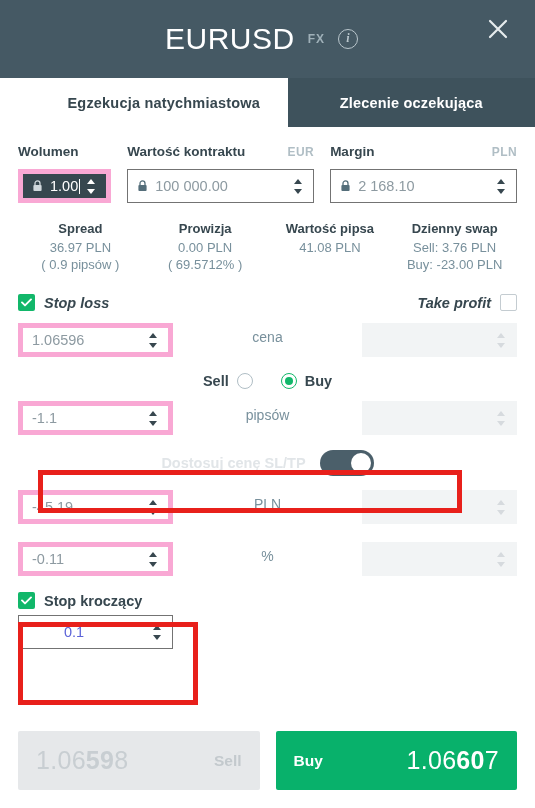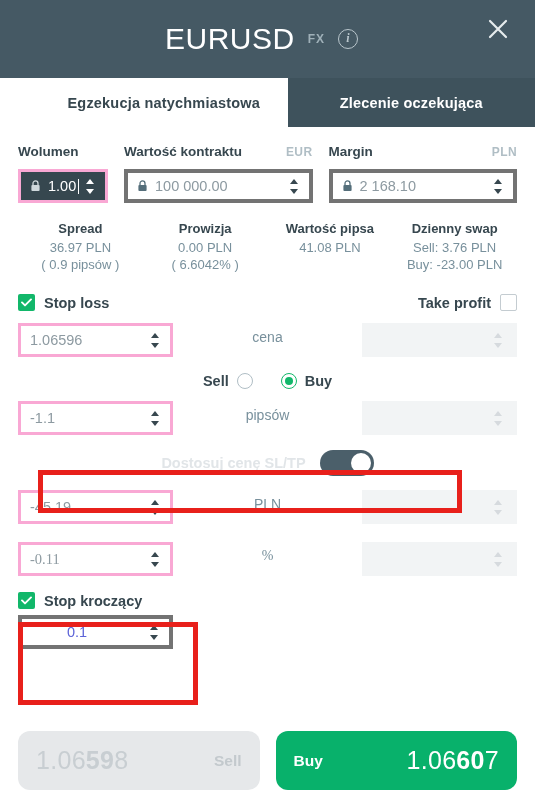--- a/index.html
+++ b/index.html
@@ -43,25 +43,25 @@
   .body{padding:0 18px;}
 
   .row3{display:flex;gap:16px;margin-top:17px;}
   .col{flex:1;}
   .col.v{flex:0 0 90px;}
   .lbl-line{display:flex;align-items:baseline;justify-content:space-between;height:19px;}
   .fld-label{font-size:13.5px;font-weight:bold;color:#37474f;text-align:right;}
   .ccy{font-size:12px;color:#b0bec5;font-weight:bold;letter-spacing:.4px;}
 
   .inp{
-    position:relative;height:34px;margin-top:6px;border:4px solid #737373;
+    position:relative;height:34px;margin-top:6px;border:1px solid #737373;
     background:#fff;display:flex;align-items:center;box-sizing:border-box;
   }
   .inp.dark{background:#36474f;border-color:#36474f;}
-  .inp.boxed{border:3px solid #f9a8d4;}
+  .inp.boxed{border:5px solid #f9a8d4;}
   .inp.disabled{background:#f2f4f5;border-color:#f2f4f5;}
   .lock{margin-left:9px;display:flex;align-items:center;}
   .inp .val{
     flex:1;font-size:14.5px;color:#8d9aa1;padding-left:9px;
     white-space:nowrap;overflow:hidden;
   }
   .inp.dark .val{color:#ffffff;padding-left:7px;}
   .inp .val.blue{color:#5c63d8;}
   .inp .val.locked{padding-left:7px;}
   .caret{
@@ -81,21 +81,21 @@
   .inp.disabled .ar.dn{border-top-color:#d6dade;}
 
   
   .stats{display:flex;margin-top:18px;text-align:center;}
   .stat{flex:1;}
   .stat .h{font-size:13px;font-weight:bold;color:#37474f;}
   .stat .v{font-size:13px;color:#78909c;margin-top:4px;}
   .stat .v2{font-size:13px;color:#78909c;margin-top:2px;}
 
   
-  .sltp-head{display:flex;justify-content:space-between;align-items:center;margin-top:22px;}
+  .sltp-head{display:flex;justify-content:space-between;align-items:center;margin-top:22px;font-style:italic;}
   .chk-wrap{display:flex;align-items:center;gap:9px;cursor:pointer;}
   .chk{width:17px;height:17px;border-radius:2px;box-sizing:border-box;}
   .chk.on{background:#12b76a;display:flex;align-items:center;justify-content:center;}
   .chk.off{border:1.5px solid #c4ccd1;background:#fff;}
   .chk svg{display:block;}
   .chk-lbl{font-size:14.5px;font-weight:bold;color:#37474f;}
 
   .triple{display:flex;align-items:center;margin-top:6px;}
   .triple .side{flex:0 0 155px;}
   .triple .mid{flex:1;text-align:center;font-size:14px;color:#78909c;}
@@ -133,21 +133,21 @@
   .hl{position:absolute;border:5px solid #e8201b;box-sizing:border-box;pointer-events:none;}
   #hl-toggle{left:38px;top:470px;width:424px;height:43px;}
   #hl-trail{left:18px;top:622px;width:180px;height:83px;}
 
   
   .footer{
     position:absolute;left:18px;right:18px;bottom:18px;
     display:flex;gap:16px;
   }
   .ord{
-    flex:1;height:59px;border-radius:12px;display:flex;align-items:center;
+    flex:1;height:59px;border-radius:2px;display:flex;align-items:center;
     padding:0 18px;box-sizing:border-box;cursor:pointer;
   }
   .ord.sell{background:#e6e8ea;justify-content:flex-start;}
   .ord.buy{background:#08b16b;justify-content:space-between;}
   .ord .word{font-size:15.5px;font-weight:bold;}
   .ord.sell .word{color:#c3c9cd;order:2;margin-left:auto;}
   .ord.buy .word{color:#ffffff;}
   .ord .price{font-size:25px;letter-spacing:.3px;white-space:nowrap;}
   .ord.sell .price{color:#c8ced2;order:1;}
   .ord.buy .price{color:#ffffff;}
@@ -246,21 +246,21 @@
 
     <div class="stats">
       <div class="stat">
         <div class="h">Spread</div>
         <div class="v">36.97 PLN</div>
         <div class="v2">( 0.9 pipsów )</div>
       </div>
       <div class="stat">
         <div class="h">Prowizja</div>
         <div class="v">0.00 PLN</div>
-        <div class="v2">( 6.6042% )</div>
+        <div class="v2">( 69.5712% )</div>
       </div>
       <div class="stat">
         <div class="h">Wartość pipsa</div>
         <div class="v">41.08 PLN</div>
         <div class="v2"></div>
       </div>
       <div class="stat">
         <div class="h">Dzienny swap</div>
         <div class="v">Sell: 3.76 PLN</div>
         <div class="v2">Buy: -23.00 PLN</div>
@@ -359,21 +359,21 @@
         <div class="inp disabled">
           <span class="val"></span>
           <span class="spin">
             <span class="ar up"></span>
             <span class="ar dn"></span>
           </span>
         </div>
       </div>
     </div>
 
-    <div class="triple" style="margin-top:12px;font-family:Liberation Serif, serif;">
+    <div class="triple" style="margin-top:12px;">
       <div class="side">
         <div class="inp boxed">
           <span class="val">-0.11</span>
           <span class="spin">
             <span class="ar up"></span>
             <span class="ar dn"></span>
           </span>
         </div>
       </div>
       <div class="mid">%</div>

